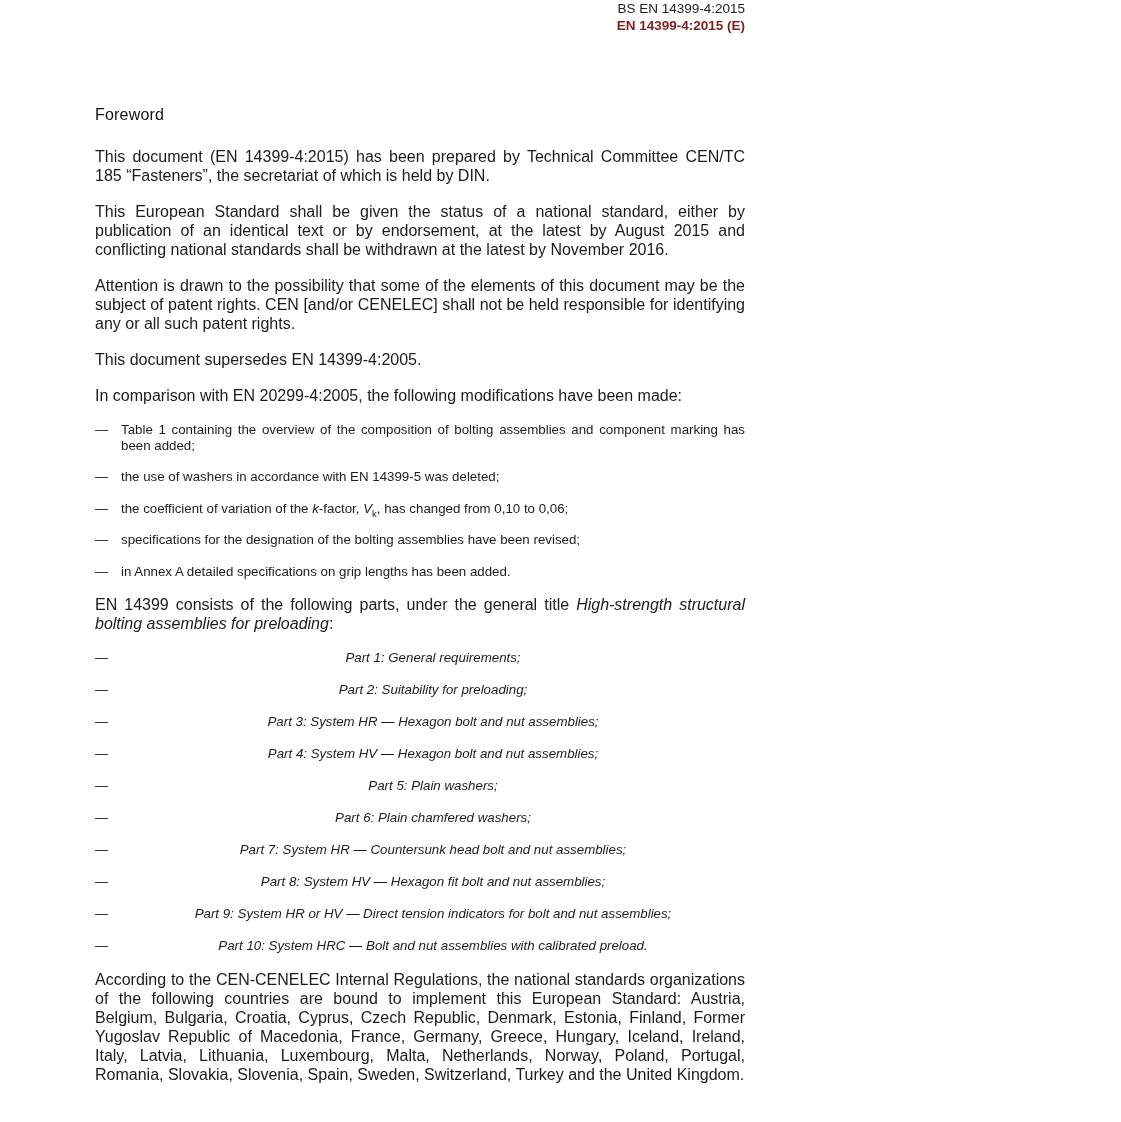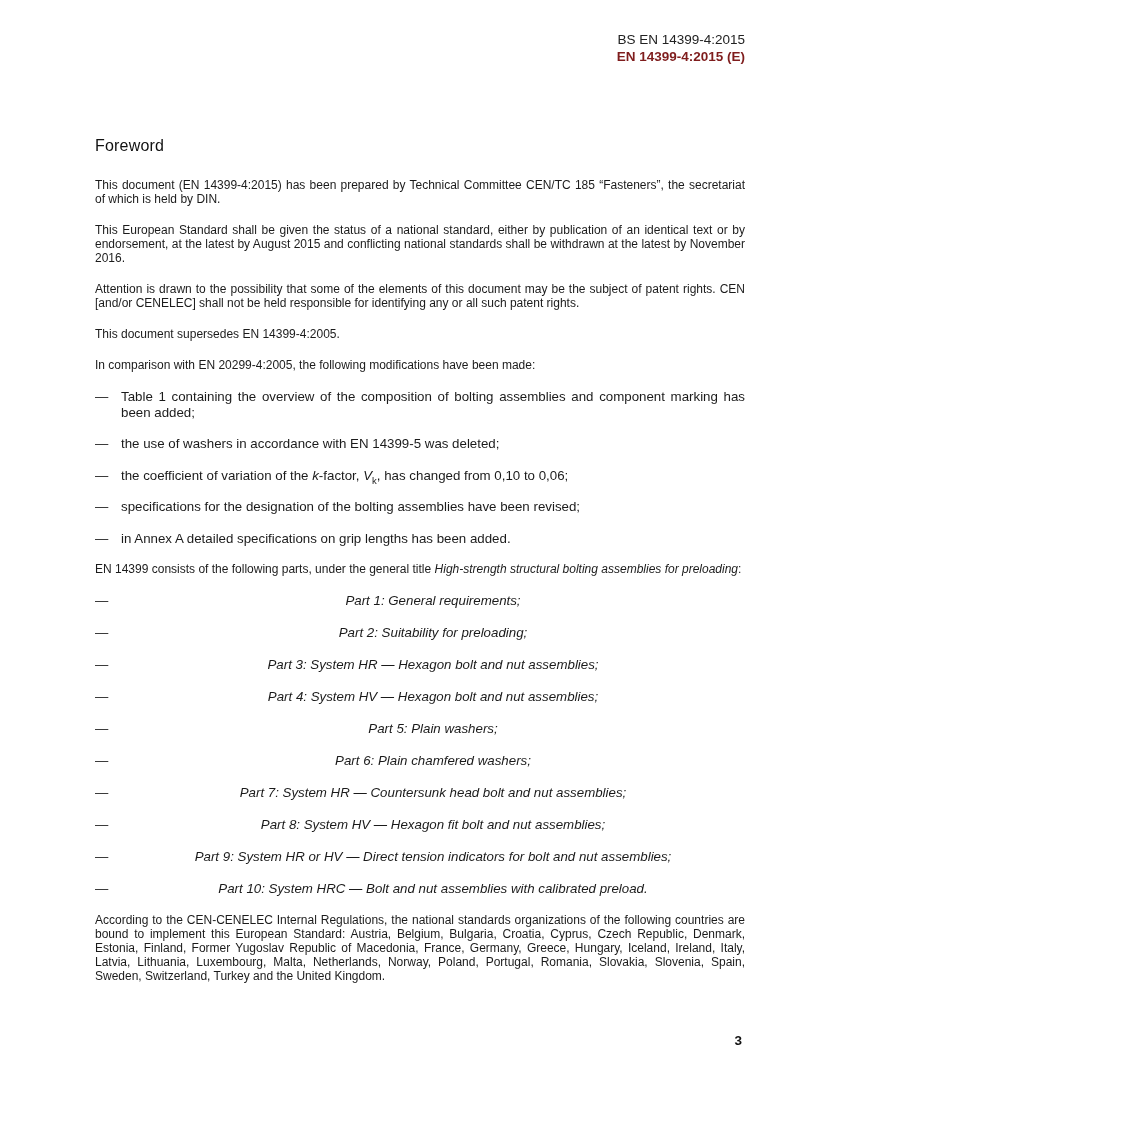--- a/index.html
+++ b/index.html
@@ -15,38 +15,37 @@
     width: 1121px; height: 1122px;
     background: #ffffff;
     overflow: hidden;
   }
   .content {
     position: absolute;
     left: 95px; top: 0;
     width: 650px;
   }
   .doc-header {
-    padding-top: 31px;
     text-align: right;
     font-size: 13.5px;
     line-height: 17px;
     color: #222222;
   }
   .hdr-line2 { font-weight: bold; color: #7f1d1d; }
   .title {
     font-size: 16px;
     font-weight: normal;
     color: #111111;
     margin-top: 72px;
     margin-bottom: 23px;
     letter-spacing: 0.2px;
   }
   .para {
-    font-size: 12px;
-    line-height: 14px;
+    font-size: 16px;
+    line-height: 19px;
     text-align: justify;
     margin-bottom: 17px;
   }
   .dash-list { list-style: none; }
   .dash-item {
     display: flex;
     font-size: 13.3px;
     line-height: 15.5px;
     margin-bottom: 16px;
   }

